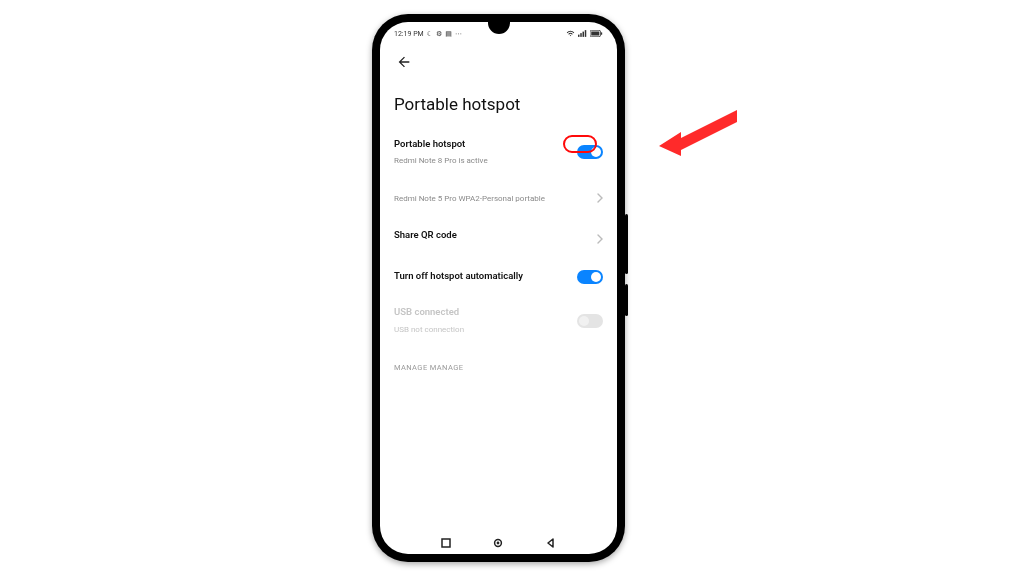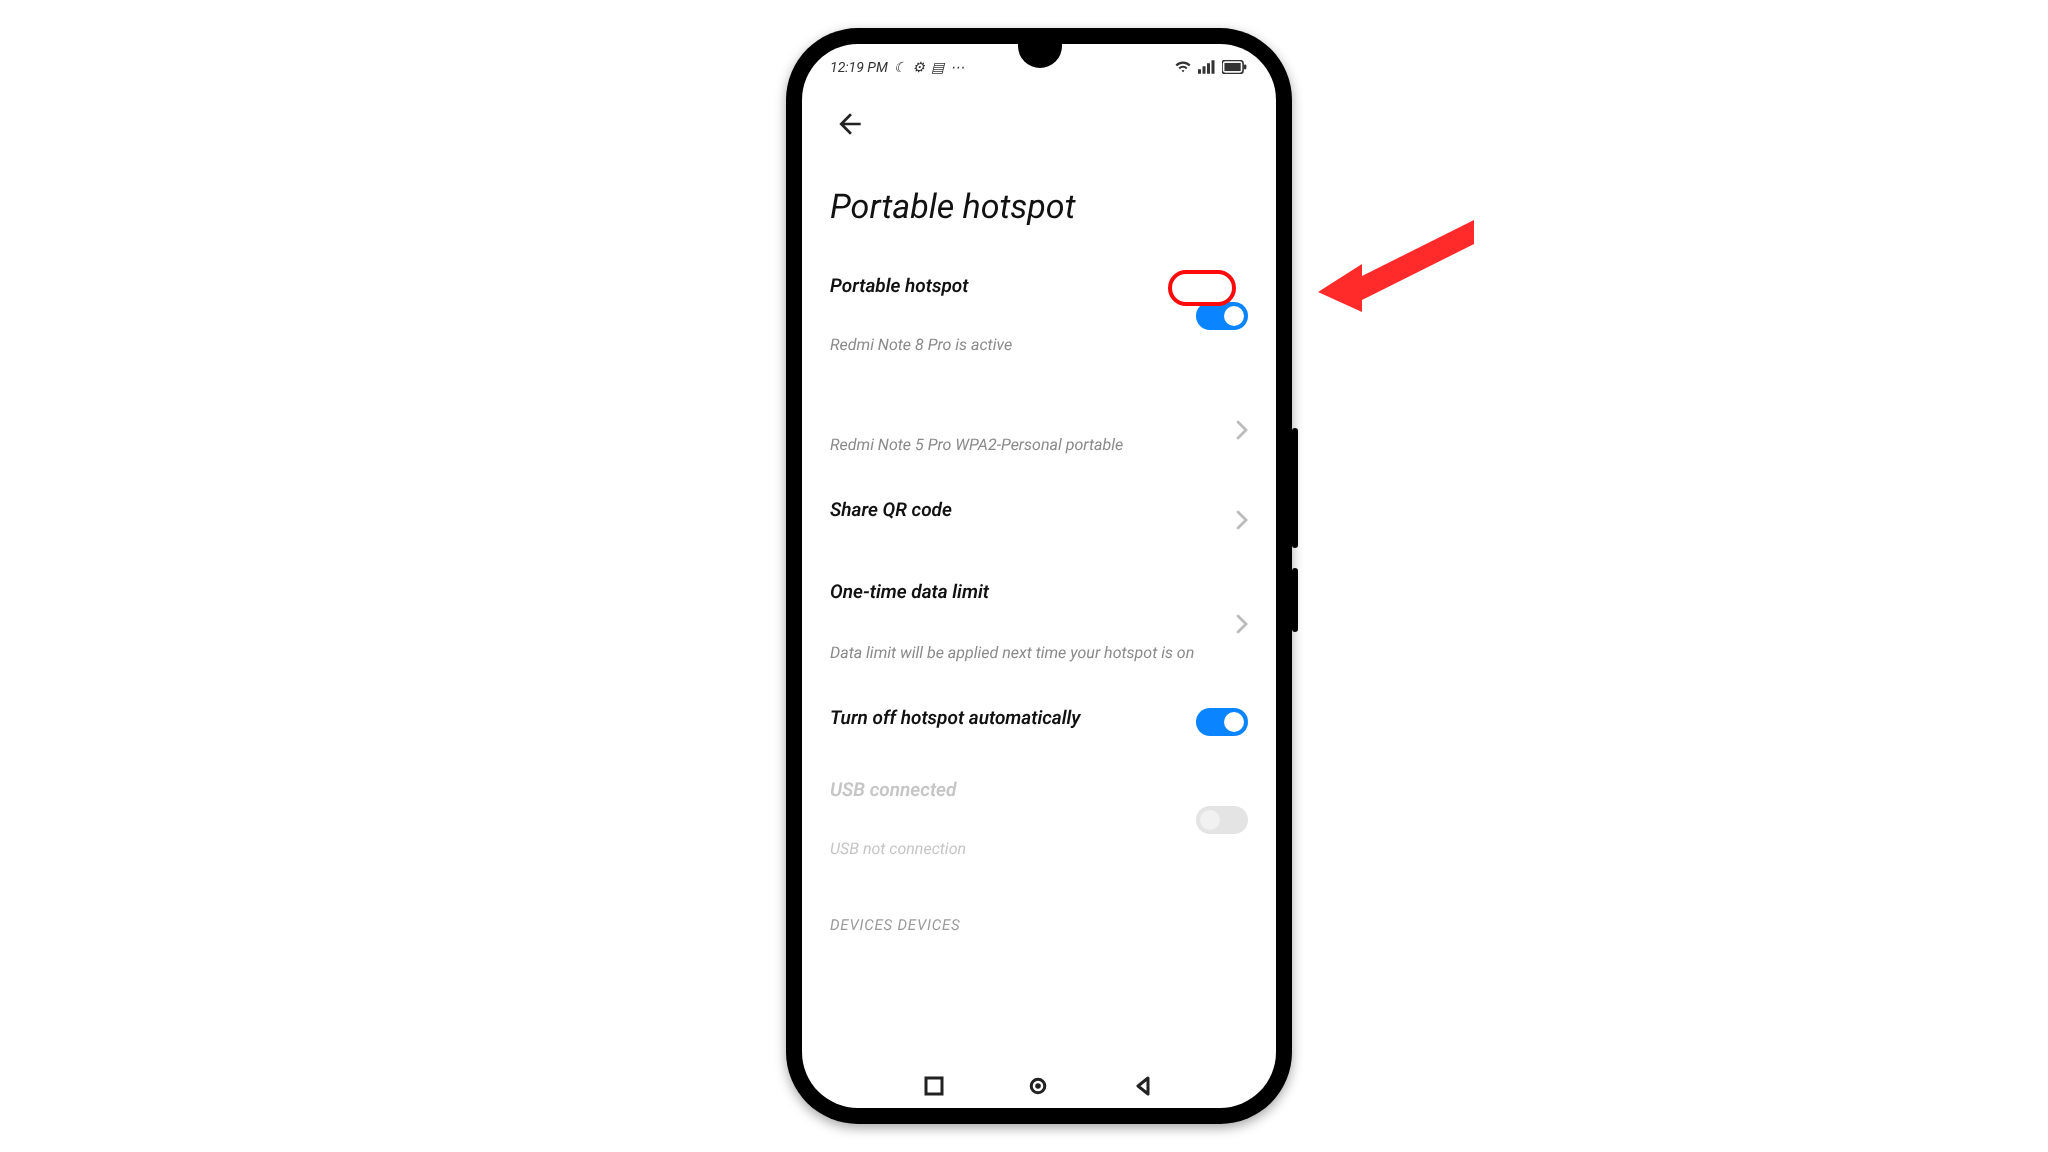--- a/index.html
+++ b/index.html
@@ -3,28 +3,27 @@
 <meta charset="utf-8">
 <style>
   * { box-sizing: border-box; margin: 0; padding: 0; }
   html, body { width: 1024px; height: 576px; background: #ffffff; font-family: -apple-system, "Segoe UI", Roboto, Arial, sans-serif; overflow: hidden; }
 
   .stage { position: relative; width: 1024px; height: 576px; }
 
   
   .phone {
     position: absolute;
-    left: 393px;
+    left: 372px;
     top: 14px;
     width: 253px;
     height: 548px;
     background: #000;
     border-radius: 36px;
     box-shadow: 0 2px 6px rgba(0,0,0,0.35);
-    font-style: italic;
   }
   .screen {
     position: absolute;
     left: 8px; right: 8px; top: 8px; bottom: 8px;
     background: #fff;
     border-radius: 28px;
     overflow: hidden;
   }
   .notch {
     position: absolute;
@@ -62,21 +61,21 @@
 
   .list { padding: 0 14px; }
 
   .row {
     display: flex; align-items: flex-start; justify-content: space-between;
     padding: 10px 0 12px 0;
     gap: 8px;
   }
   .row .text { flex: 1; min-width: 0; }
   .row .title { font-size: 9.5px; font-weight: 600; color: #111; line-height: 1.3; }
-  .row .sub   { font-size: 8px; color: #8a8a8a; line-height: 1.25; margin-top: 18px; }
+  .row .sub   { font-size: 8px; color: #8a8a8a; line-height: 1.25; margin-top: 6px; }
   .row.disabled .title, .row.disabled .sub { color: #c5c5c5; }
 
   .chevron { color:#bbb; align-self:center; }
 
   .toggle {
     width: 26px; height: 14px; border-radius: 8px; position: relative;
     background: #d8d8d8; align-self: center; flex: 0 0 auto;
   }
   .toggle .knob {
     position: absolute; top: 2px; width: 10px; height: 10px; border-radius: 50%;
@@ -197,31 +196,20 @@
           <div class="text">
             <div class="title">Share QR code</div>
           </div>
           <span class="chevron">
             <svg width="6" height="10" viewBox="0 0 6 10">
                 <path d="M1 1l4 4-4 4" fill="none" stroke="#bbb" stroke-width="1.4" stroke-linecap="round"></path>
               </svg>
           </span>
         </div>
 
-        <div class="row">
-          <div class="text">
-            <div class="title">One-time data limit</div>
-            <div class="sub">Data limit will be applied next time your hotspot is on</div>
-          </div>
-          <span class="chevron">
-            <svg width="6" height="10" viewBox="0 0 6 10">
-                <path d="M1 1l4 4-4 4" fill="none" stroke="#bbb" stroke-width="1.4" stroke-linecap="round"></path>
-              </svg>
-          </span>
-        </div>
 
         <div class="row">
           <div class="text">
             <div class="title">Turn off hotspot automatically</div>
           </div>
           <div class="toggle on">
               <div class="knob"></div>
             </div>
         </div>
 
@@ -231,21 +219,21 @@
             <div class="sub">USB not connection</div>
           </div>
           <div class="toggle off disabled">
               <div class="knob"></div>
             </div>
         </div>
 
 
       </div>
 
-      <div class="section-label">DEVICES DEVICES</div>
+      <div class="section-label">MANAGE MANAGE</div>
 
       <div class="navbar">
         <span><svg width="10" height="10" viewBox="0 0 10 10">
               <rect x="1" y="1" width="8" height="8" fill="none" stroke="#222" stroke-width="1.5"></rect>
             </svg></span>
         <span><svg width="10" height="10" viewBox="0 0 10 10">
               <circle cx="5" cy="5" r="3.4" fill="none" stroke="#222" stroke-width="1.5"></circle>
               <circle cx="5" cy="5" r="1.4" fill="#222"></circle>
             </svg></span>
         <span><svg width="10" height="10" viewBox="0 0 10 10">

